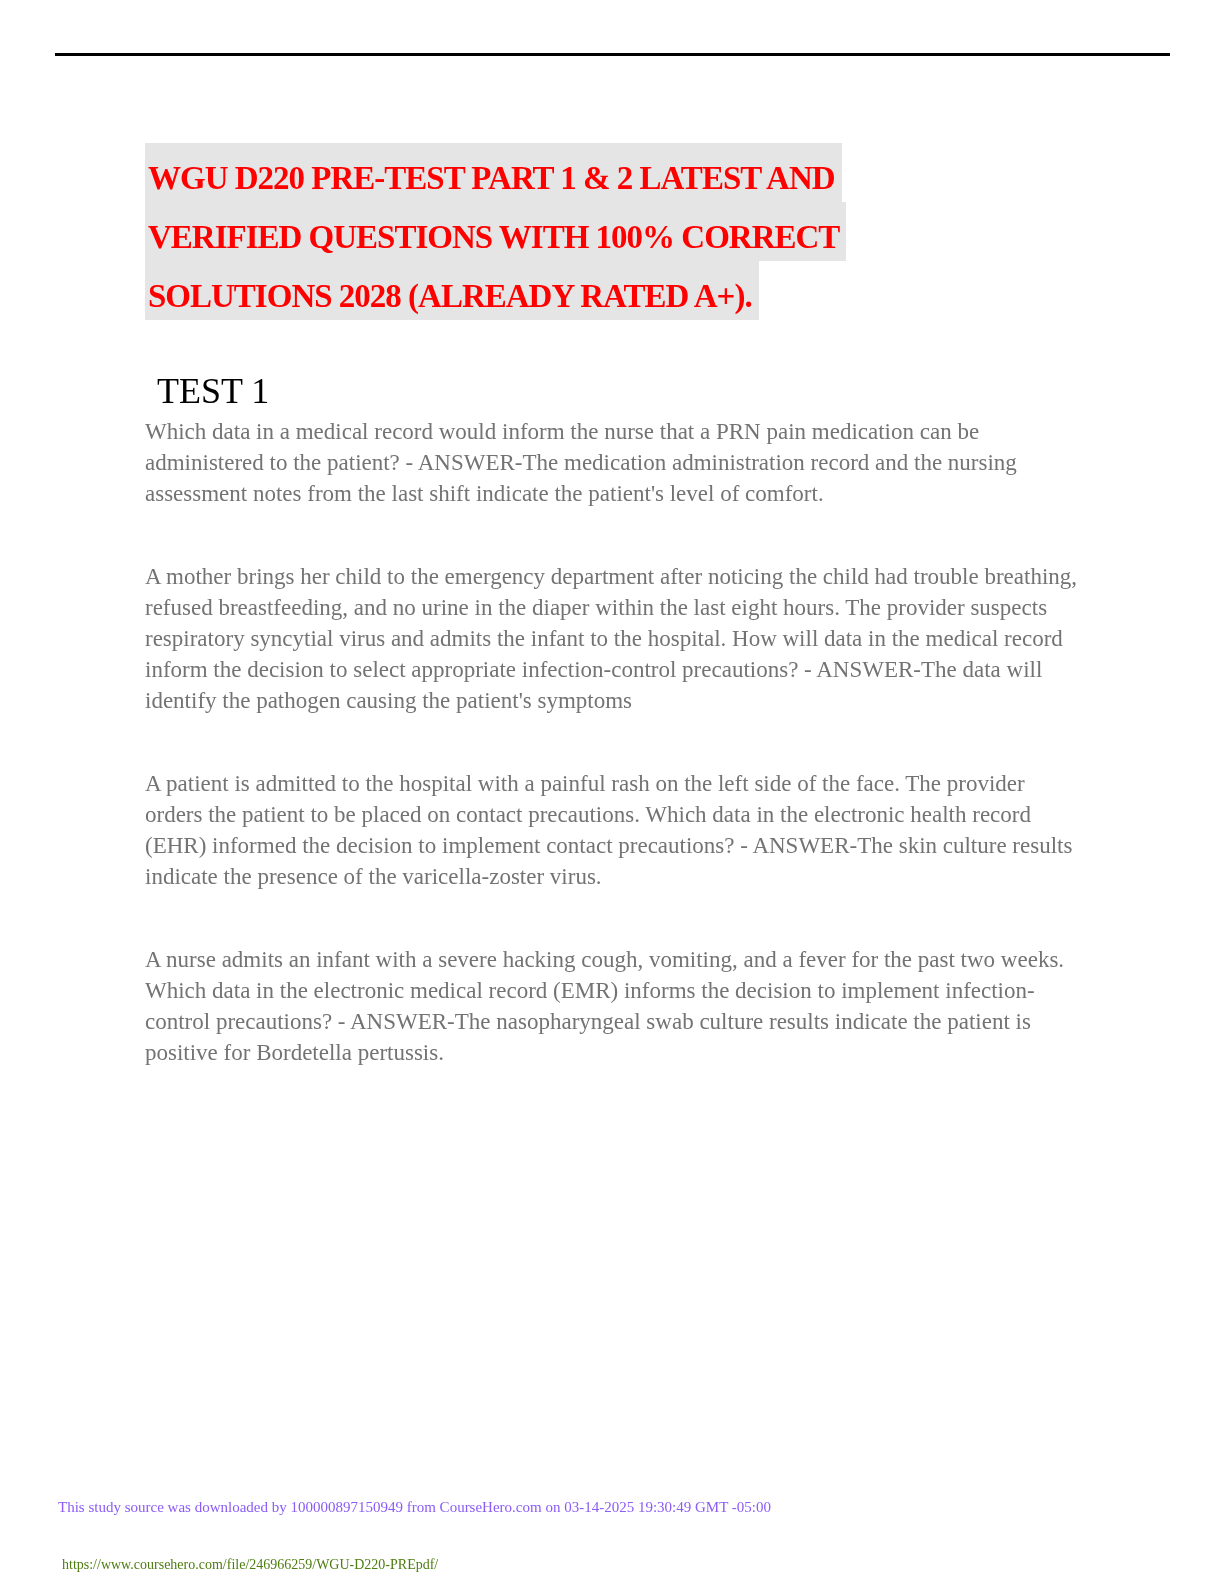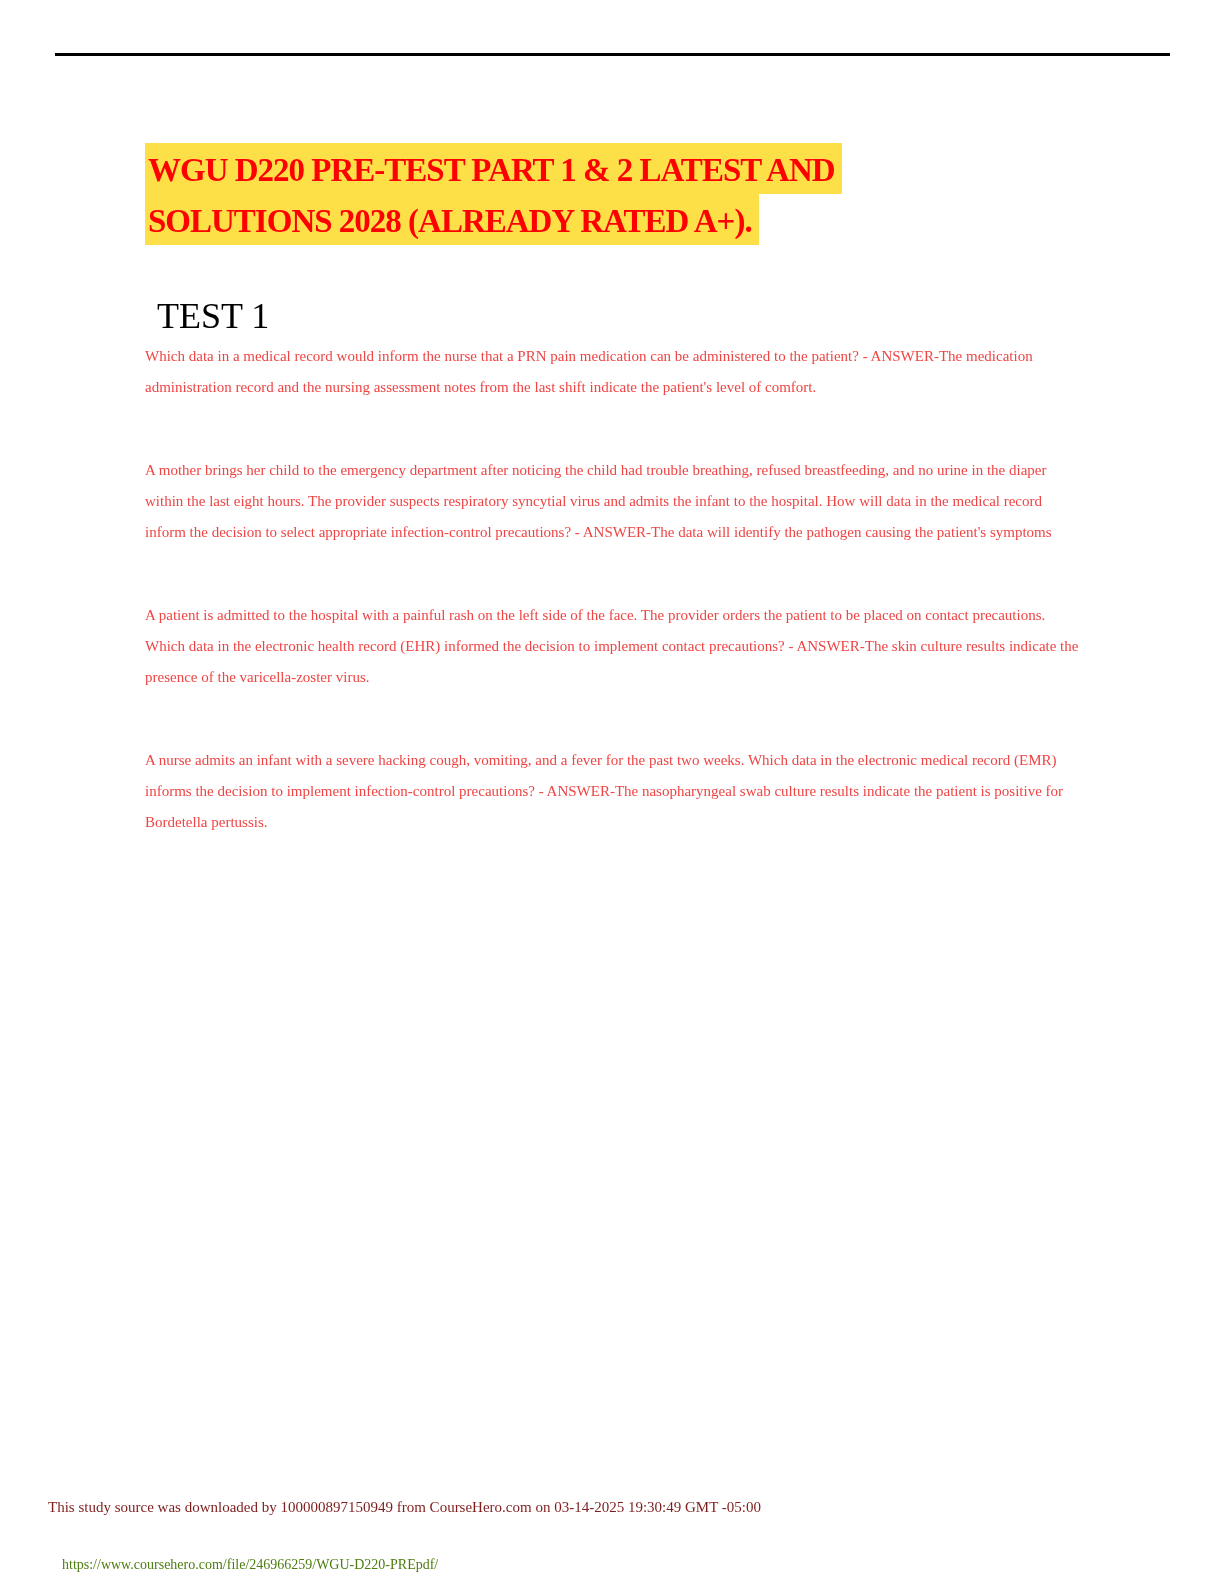--- a/index.html
+++ b/index.html
@@ -33,46 +33,46 @@
   .doc-title {
     margin: 0;
     font-size: 33px;
     font-weight: bold;
     line-height: 47px;
     letter-spacing: -1px;
     color: #ff0000;
   }
   .doc-title .hl {
     display: table;
-    background: #fde047;
-    padding: 4px 7px 0 3px;
+    background: #e5e5e5;
+    padding: 12px 7px 0 3px;
     white-space: nowrap;
   }
   .section-heading {
     margin: 52px 0 6px 12px;
     font-size: 36px;
     font-weight: normal;
     line-height: 38px;
     color: #000000;
   }
   .para {
     margin: 0 0 52px 0;
     width: 935px;
-    font-size: 15px;
+    font-size: 23px;
     line-height: 31px;
-    color: #ef4444;
+    color: #737373;
     text-align: left;
   }
   .footer-note {
     position: absolute;
-    left: 48px;
+    left: 58px;
     top: 1498px;
     font-size: 15px;
     line-height: 18px;
-    color: #7f1d1d;
+    color: #8b5cf6;
     white-space: nowrap;
   }
   .footer-url {
     position: absolute;
     left: 62px;
     top: 1556px;
     font-size: 14px;
     line-height: 18px;
     color: #4d7c0f;
     white-space: nowrap;
@@ -83,20 +83,21 @@
 <body>
 
 <div class="page">
 
   <div class="top-rule"></div>
 
   <div class="content">
 
     <h1 class="doc-title">
       <span class="hl">WGU D220 PRE-TEST PART 1 &amp; 2 LATEST AND</span>
+      <span class="hl">VERIFIED QUESTIONS WITH 100% CORRECT</span>
       <span class="hl">SOLUTIONS 2028 (ALREADY RATED A+).</span>
     </h1>
 
     <h2 class="section-heading">TEST 1</h2>
 
     <p class="para">Which data in a medical record would inform the nurse that a PRN pain medication can be administered to the patient? - ANSWER-The medication administration record and the nursing assessment notes from the last shift indicate the patient's level of comfort.</p>
     <p class="para">A mother brings her child to the emergency department after noticing the child had trouble breathing, refused breastfeeding, and no urine in the diaper within the last eight hours. The provider suspects respiratory syncytial virus and admits the infant to the hospital. How will data in the medical record inform the decision to select appropriate infection-control precautions? - ANSWER-The data will identify the pathogen causing the patient's symptoms</p>
     <p class="para">A patient is admitted to the hospital with a painful rash on the left side of the face. The provider orders the patient to be placed on contact precautions. Which data in the electronic health record (EHR) informed the decision to implement contact precautions? - ANSWER-The skin culture results indicate the presence of the varicella-zoster virus.</p>
     <p class="para">A nurse admits an infant with a severe hacking cough, vomiting, and a fever for the past two weeks. Which data in the electronic medical record (EMR) informs the decision to implement infection-control precautions? - ANSWER-The nasopharyngeal swab culture results indicate the patient is positive for Bordetella pertussis.</p>
 

